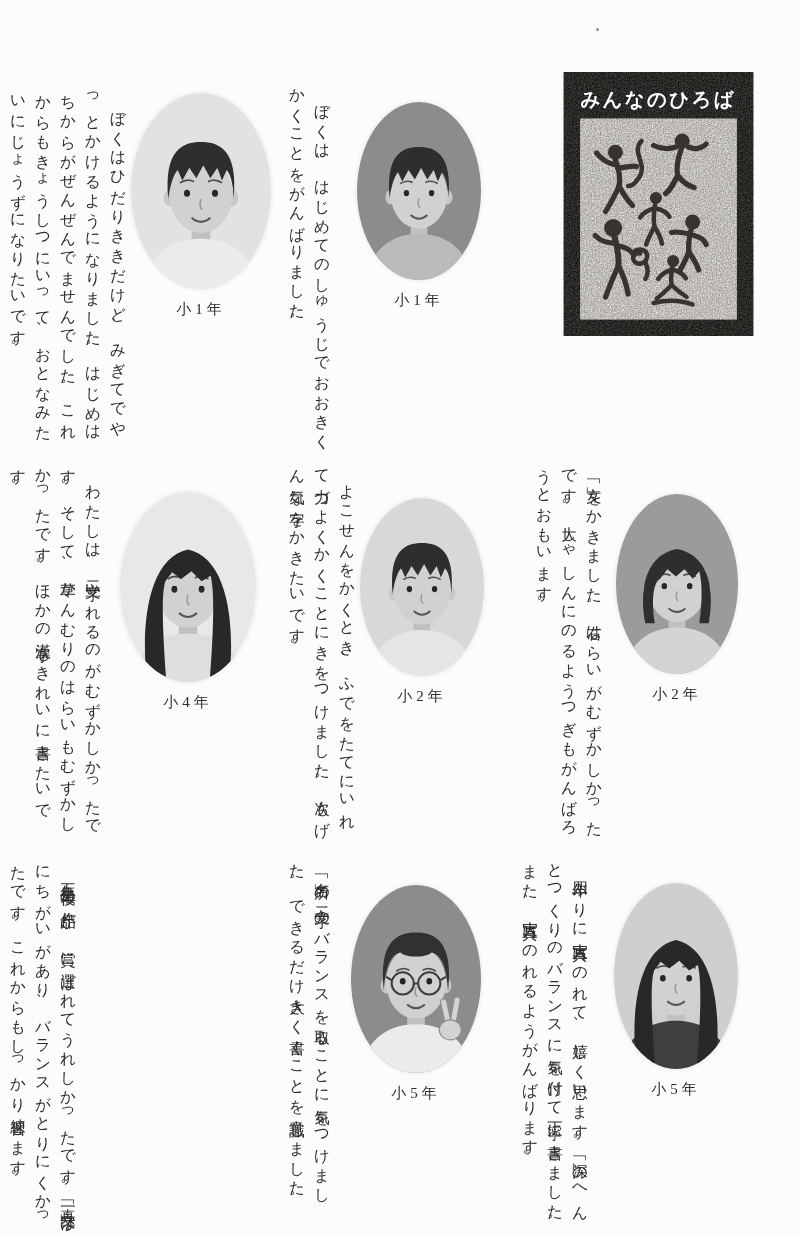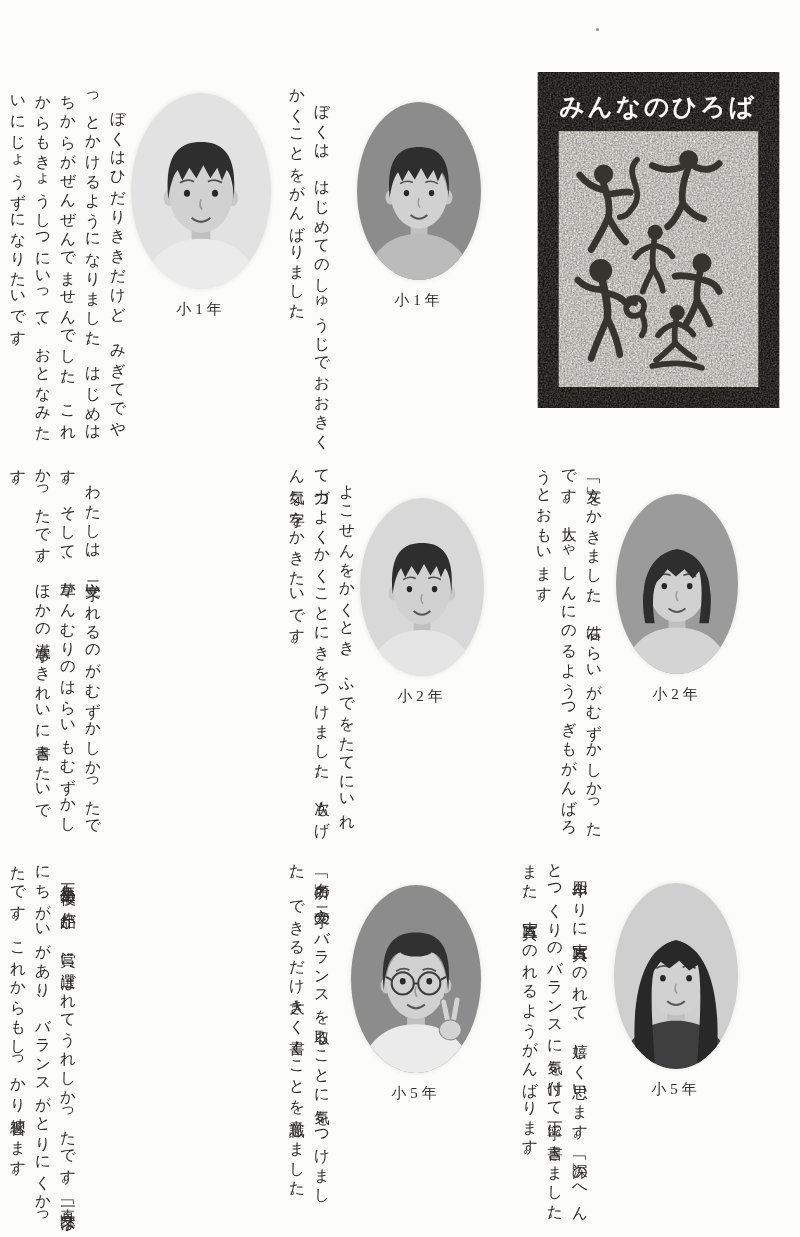--- a/index.html
+++ b/index.html
@@ -23,21 +23,21 @@
     border-radius:50%;overflow:hidden;
     filter:grayscale(1) contrast(.96);
     box-shadow:0 0 5px rgba(0,0,0,.10);
     flex:0 0 auto;
   }
   .photo svg{display:block;width:100%;height:100%;}
   .grade{
     margin-top:11px;font-size:15px;letter-spacing:4px;
     white-space:nowrap;
   }
-  .banner{position:absolute;left:532px;top:72px;width:253px;height:336px;}
+  .banner{position:absolute;left:532px;top:72px;width:253px;height:264px;}
   .banner svg{display:block;width:100%;height:100%;}
   .banner-title-text{
     font-family:"Liberation Sans","DejaVu Sans",sans-serif;
     font-weight:700;letter-spacing:3px;
   }
   .speck{position:absolute;left:596px;top:28px;width:3px;height:3px;
     border-radius:50%;background:#8a8a8a;}
   .defs-holder{position:absolute;width:0;height:0;overflow:hidden;}
 </style>
 </head>
@@ -187,20 +187,32 @@
           <use href="#p-facehead"></use>
             <use href="#p-hair-boy"></use>
         </svg>
       </div>
       <div class="grade">小1年</div>
     </div>
   </div>
 
   <div class="entry" style="left:6px;top:458px;width:250px;height:374px">
     <div class="vtext">わたしは、二文字いれるのがむずかしかったです。そして、草かんむりのはらいもむずかしかったです。ほかの漢字もきれいに書きたいです。</div>
+    <div class="photo-col">
+      <div class="photo" style="width:136px;height:190px;margin-top:34px">
+        <svg viewBox="0 0 120 170" preserveAspectRatio="xMidYMid slice">
+          <rect width="120" height="170" fill="#ececec"></rect>
+          <use href="#p-neck"></use>
+            <use href="#p-shirt" fill="#e2e2e2"></use>
+          <use href="#p-facehead"></use>
+            <use href="#p-hair-long"></use>
+        </svg>
+      </div>
+      <div class="grade">小4年</div>
+    </div>
   </div>
 
   <div class="entry" style="left:285px;top:458px;width:196px;height:374px">
     <div class="vtext">よこせんをかくとき、ふでをたてにいれて力づよくかくことにきをつけました。次もげん気な字をかきたいです。</div>
     <div class="photo-col">
       <div class="photo" style="width:124px;height:178px;margin-top:40px">
         <svg viewBox="0 0 120 170" preserveAspectRatio="xMidYMid slice">
           <rect width="120" height="170" fill="#dcdcdc"></rect>
           <use href="#p-neck"></use>
             <use href="#p-shirt" fill="#e9e9e9"></use>

